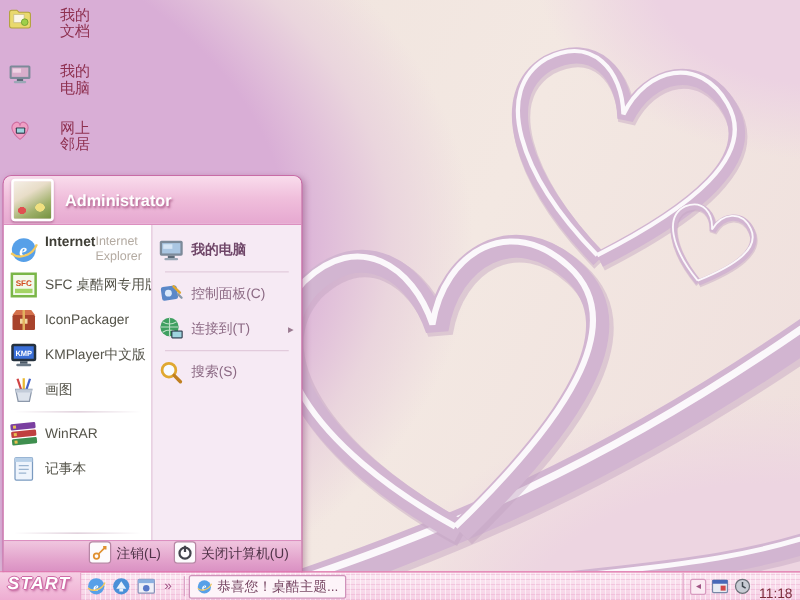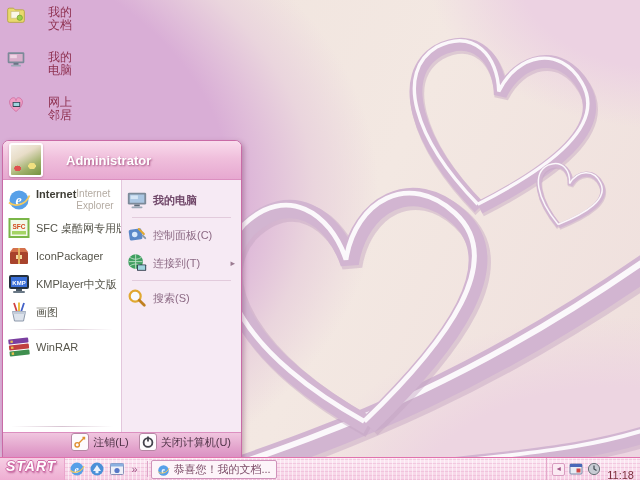--- a/index.html
+++ b/index.html
@@ -21,21 +21,21 @@
   
   .desk-icons{position:absolute;left:6px;top:4px;width:70px;display:flex;flex-direction:column;gap:15px;}
   .desk-item{display:flex;align-items:center;gap:18px;cursor:default;}
   .desk-item .dico{width:30px;height:30px;}
   .desk-item .dlabel{font-size:12px;color:#8e3050;text-align:center;line-height:13px;}
 
   
   .start-menu{position:absolute;left:2px;top:140px;width:238px;height:317px;
     border:1px solid #c96ba6;border-radius:7px 7px 0 0;
     box-shadow:2px 2px 5px rgba(110,40,85,.35);display:flex;flex-direction:column;background:#fff;overflow:hidden;}
-  .sm-header{height:38px;flex:0 0 38px;display:flex;align-items:center;gap:23px;padding:0 6px;
+  .sm-header{height:38px;flex:0 0 38px;display:flex;align-items:center;gap:9px;padding:0 6px;
     background:linear-gradient(#f9dcec 0%,#f0bfdc 45%,#e6a8d0 100%);border-bottom:1px solid #dc8fc0;}
   .sm-avatar{width:30px;height:30px;border:2px solid #fff;border-radius:3px;box-shadow:0 1px 2px rgba(120,50,90,.4);
     background:
       radial-gradient(7px 6px at 22% 78%, #e05050 0 45%, rgba(224,80,80,0) 50%),
       radial-gradient(8px 7px at 70% 70%, #f0e080 0 45%, rgba(240,224,128,0) 50%),
       linear-gradient(150deg,#f5efe6 0%,#e8ddc8 35%,#9fb06a 70%,#74923f 100%);}
   .sm-user{color:#fff;font-size:13px;font-weight:bold;text-shadow:1px 1px 2px rgba(150,60,110,.8);}
   .sm-body{flex:1;display:flex;min-height:0;}
   .sm-left{width:118px;flex:0 0 118px;background:#fff;display:flex;flex-direction:column;padding:6px 0 2px 0;}
   .sm-right{flex:1;background:#f6eaf4;border-left:1px solid #e3c7dc;display:flex;flex-direction:column;padding:6px 0;}
@@ -254,20 +254,32 @@
                   <rect x="4" y="10.8" width="2.4" height="2.4" fill="#e8c050"></rect>
                   <rect x="4" y="16.8" width="2.4" height="2.4" fill="#e8c050"></rect>
                 </g>
               </svg>
           </span>
           <span class="mi-txt">
               <span class="mi-label">WinRAR</span>
             </span>
         </div>
 
+        <div class="mi-row">
+          <span class="mi-ic">
+            <svg viewBox="0 0 24 24">
+                <rect x="5" y="3" width="14" height="18" rx="1" fill="#eef4fc" stroke="#7a9ac0" stroke-width="1"></rect>
+                <rect x="5" y="3" width="14" height="3.5" fill="#b8d0e8"></rect>
+                <path d="M8,9.5 h8 M8,12.5 h8 M8,15.5 h6" stroke="#9ab4d0" stroke-width="1"></path>
+              </svg>
+          </span>
+          <span class="mi-txt">
+              <span class="mi-label">记事本</span>
+            </span>
+        </div>
 
         <div class="spacer"></div>
         <div class="sep-l"></div>
 
       </div>
 
       <div class="sm-right">
 
         <div class="mi-row">
           <span class="mi-ic">
@@ -387,21 +399,21 @@
     <div class="tb-div"></div>
 
     <div class="task-btn">
       <span class="tb-ic">
         <svg viewBox="0 0 16 16">
             <circle cx="8" cy="8" r="6.5" fill="#57a0e8"></circle>
             <text x="7.7" y="11.5" font-size="9.5" font-style="italic" font-weight="bold" fill="#fff" text-anchor="middle" font-family="Liberation Serif,serif">e</text>
             <path d="M1.5,9.5 C5,13 12.5,11 15,5" stroke="#f3c95f" stroke-width="1.2" fill="none"></path>
           </svg>
       </span>
-      <span class="tb-label">恭喜您！我的文档...</span>
+      <span class="tb-label">恭喜您！桌酷主题...</span>
     </div>
 
     <div class="tb-spacer"></div>
 
     <div class="tray">
       <span class="tray-chev">◂</span>
       <span class="tray-ic">
         <svg viewBox="0 0 14 14">
             <rect x="1" y="2" width="12" height="10" rx="1" fill="#e8ecf4" stroke="#7888a8" stroke-width="1"></rect>
             <rect x="1" y="2" width="12" height="3" fill="#4868b8"></rect>

